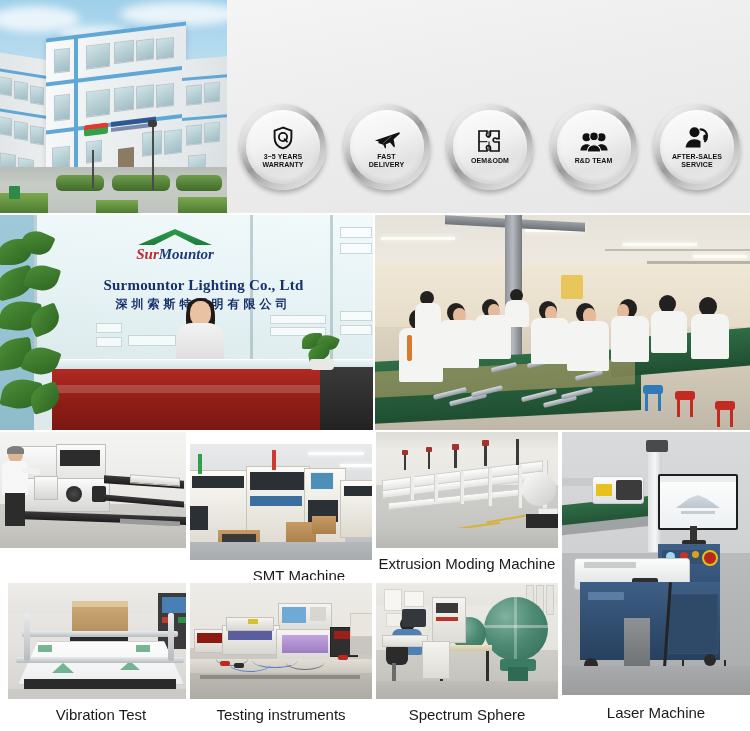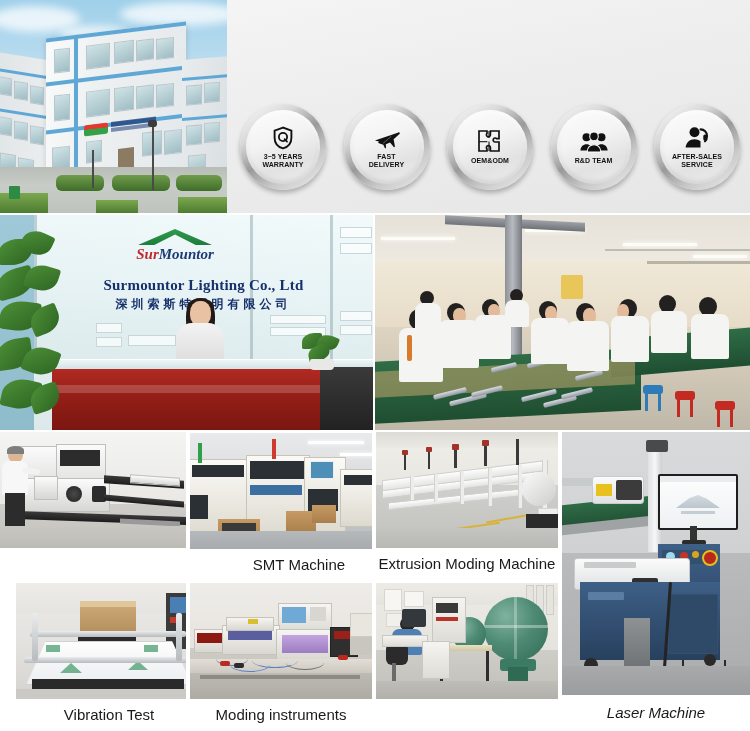--- a/index.html
+++ b/index.html
@@ -528,21 +528,21 @@
           <div style="position:absolute;left:5px;top:-2px;width:17px;height:8px;border-radius:50% 50% 0 0;background:#7d7d7d;"></div>
           <div style="position:absolute;left:0;top:13px;width:26px;height:34px;border-radius:7px 7px 2px 2px;background:#f7f7f7;"></div>
           <div style="position:absolute;left:20px;top:20px;width:18px;height:6px;border-radius:3px;background:#f2f2f2;transform:rotate(8deg);"></div>
           <div style="position:absolute;left:3px;top:45px;width:20px;height:42px;background:#2c2c2c;"></div>
         </div>
         <div style="position:absolute;left:0;bottom:0;width:100%;height:22px;background:linear-gradient(180deg,#c9c7c2,#bdbbb6);"></div>
       </div>
     </div>
     <div class="vsep" style="left:186px;top:0;width:4px;height:148px;"></div>
 
-    <div class="cellwrap" style="left:190px;top:1px;width:218px;height:148px;">
+    <div class="cellwrap" style="left:190px;top:12px;width:218px;height:148px;">
       <div class="photo" style="height:116px;">
         <div class="smt-bg"></div>
         <div style="position:absolute;left:0;top:0;width:100%;height:40px;background:linear-gradient(180deg,#e8eaeb,#dcdedf);"></div>
         <div class="smt-lamp" style="left:118px;top:8px;width:56px;"></div>
         <div class="smt-lamp" style="left:150px;top:20px;width:36px;"></div>
         <div class="smt-mach" style="left:-4px;top:26px;width:64px;height:78px;"></div>
         <div class="smt-win" style="left:2px;top:32px;width:52px;height:12px;"></div>
         <div class="smt-win" style="left:0px;top:62px;width:18px;height:24px;"></div>
         <div class="smt-mach" style="left:56px;top:22px;width:62px;height:82px;"></div>
         <div class="smt-win" style="left:60px;top:28px;width:54px;height:18px;"></div>
@@ -590,21 +590,21 @@
         <div style="position:absolute;left:162px;top:76px;width:18px;height:22px;background:#efefed;border:1px solid #d6d6d4;"></div>
         <div style="position:absolute;left:150px;top:82px;width:32px;height:18px;background:#2a2a2a;"></div>
         <div class="ex-yellow" style="left:64px;top:94px;width:60px;transform:rotate(-8deg);"></div>
         <div class="ex-yellow" style="left:110px;top:86px;width:40px;transform:rotate(-10deg);"></div>
         <div style="position:absolute;left:0;top:96px;width:100%;height:20px;background:linear-gradient(180deg,#c4c4c1,#b8b8b5);"></div>
       </div>
       <div class="caption">Extrusion Moding Machine</div>
     </div>
     <div class="vsep" style="left:558px;top:0;width:4px;height:299px;"></div>
 
-    <div class="cellwrap" style="left:562px;top:0;width:188px;height:299px;font-style:italic;">
+    <div class="cellwrap" style="left:562px;top:0;width:188px;height:299px;">
       <div class="photo" style="height:263px;">
         <div class="ls-bg"></div>
         <div class="ls-conv" style="left:-10px;top:68px;width:118px;height:22px;transform:skewY(-6deg);"></div>
         <div style="position:absolute;left:-10px;top:88px;width:118px;height:10px;background:#9fa3a4;transform:skewY(-6deg);"></div>
         <div style="position:absolute;left:-10px;top:46px;width:64px;height:8px;background:#c8cbcc;"></div>
         <div class="ls-top" style="left:30px;top:44px;width:50px;height:26px;border-radius:3px;"></div>
         <div style="position:absolute;left:34px;top:52px;width:16px;height:12px;background:#e8c11f;"></div>
         <div style="position:absolute;left:54px;top:48px;width:26px;height:20px;background:#3b3b3b;border-radius:2px;"></div>
         <div class="ls-col" style="left:86px;top:16px;width:14px;height:104px;"></div>
         <div style="position:absolute;left:84px;top:8px;width:22px;height:12px;background:#4a4a4a;border-radius:2px;"></div>
@@ -636,21 +636,21 @@
         <div style="position:absolute;left:142px;top:222px;width:12px;height:12px;border-radius:50%;background:#2a2a2a;"></div>
         <div style="position:absolute;left:104px;top:150px;width:3px;height:86px;background:#242424;border-radius:2px;transform:rotate(4deg);"></div>
         <div style="position:absolute;left:120px;top:228px;width:40px;height:18px;border:2px solid #2a2a2a;border-top:none;border-radius:0 0 50% 50%;"></div>
         <div style="position:absolute;left:0;top:234px;width:100%;height:29px;background:linear-gradient(180deg,#a8aaab,#9a9c9d);"></div>
       </div>
       <div class="capL">Laser Machine</div>
     </div>
 
     <div style="position:absolute;left:0;top:148px;width:558px;height:3px;background:#fff;"></div>
 
-    <div class="cellwrap" style="left:16px;top:151px;width:186px;height:148px;">
+    <div class="cellwrap" style="left:8px;top:151px;width:186px;height:148px;">
       <div class="photo" style="height:116px;">
         <div class="vb-bg"></div>
         <div style="position:absolute;left:0;top:0;width:100%;height:30px;background:linear-gradient(180deg,#eeece9,#e6e4e1);"></div>
         <div class="vb-panel" style="left:150px;top:10px;width:36px;height:56px;"></div>
         <div style="position:absolute;left:154px;top:14px;width:26px;height:16px;background:#4a7fb5;"></div>
         <div style="position:absolute;left:154px;top:34px;width:12px;height:6px;background:#c23a2c;"></div>
         <div style="position:absolute;left:170px;top:34px;width:8px;height:6px;background:#2f8f4a;"></div>
         <div class="vb-box" style="left:64px;top:20px;width:56px;height:36px;"></div>
         <div style="position:absolute;left:64px;top:18px;width:56px;height:6px;background:#e0c79b;"></div>
         <div class="vb-dark" style="left:62px;top:54px;width:58px;height:26px;"></div>
@@ -692,21 +692,21 @@
         <div class="ti-wire" style="left:26px;top:68px;width:32px;"></div>
         <div class="ti-wire" style="left:40px;top:74px;width:40px;"></div>
         <div class="ti-wire" style="left:62px;top:70px;width:46px;"></div>
         <div class="ti-wire" style="left:96px;top:72px;width:38px;border-bottom-color:#6d6d6d;"></div>
         <div style="position:absolute;left:30px;top:78px;width:10px;height:5px;background:#bb2a20;border-radius:2px;"></div>
         <div style="position:absolute;left:44px;top:80px;width:10px;height:5px;background:#2b2b2b;border-radius:2px;"></div>
         <div style="position:absolute;left:148px;top:72px;width:10px;height:5px;background:#bb2a20;border-radius:2px;"></div>
         <div style="position:absolute;left:0;top:90px;width:100%;height:26px;background:linear-gradient(180deg,#bdbab4,#aeaba5);"></div>
         <div style="position:absolute;left:10px;top:92px;width:160px;height:4px;background:#8e8b85;"></div>
       </div>
-      <div class="caption">Moding instruments</div>
+      <div class="caption">Testing instruments</div>
     </div>
     <div class="vsep" style="left:372px;top:151px;width:4px;height:148px;"></div>
 
     <div class="cellwrap" style="left:376px;top:151px;width:182px;height:148px;">
       <div class="photo" style="height:116px;">
         <div class="sp-bg"></div>
         <div style="position:absolute;left:0;top:0;width:100%;height:22px;background:linear-gradient(180deg,#ecebe6,#e6e4df);"></div>
         <div style="position:absolute;left:8px;top:6px;width:16px;height:20px;background:#f7f6f2;border:1px solid #d8d6d0;"></div>
         <div style="position:absolute;left:28px;top:8px;width:18px;height:14px;background:#f7f6f2;border:1px solid #d8d6d0;"></div>
         <div style="position:absolute;left:10px;top:30px;width:14px;height:12px;background:#f2f0ea;border:1px solid #dad8d2;"></div>
@@ -729,16 +729,17 @@
           <div style="position:absolute;left:10px;top:0;width:15px;height:14px;border-radius:50%;background:#2a2320;"></div>
           <div style="position:absolute;left:2px;top:12px;width:30px;height:26px;border-radius:7px 7px 2px 2px;background:#4e7fb5;"></div>
           <div style="position:absolute;left:-4px;top:26px;width:22px;height:22px;border-radius:6px;background:#2b2b2b;"></div>
           <div style="position:absolute;left:2px;top:46px;width:4px;height:20px;background:#6b6b6b;"></div>
         </div>
         <div style="position:absolute;left:26px;top:26px;width:24px;height:18px;background:#33383c;border-radius:2px;"></div>
         <div class="sp-cab" style="left:6px;top:52px;width:44px;height:10px;"></div>
         <div class="sp-cab" style="left:46px;top:58px;width:26px;height:36px;"></div>
         <div style="position:absolute;left:0;top:98px;width:100%;height:18px;background:linear-gradient(180deg,#bfbdb8,#b2b0ab);"></div>
       </div>
+      <div class="caption">Spectrum Sphere</div>
     </div>
 
   </div>
 </div>
 
 </body></html>

